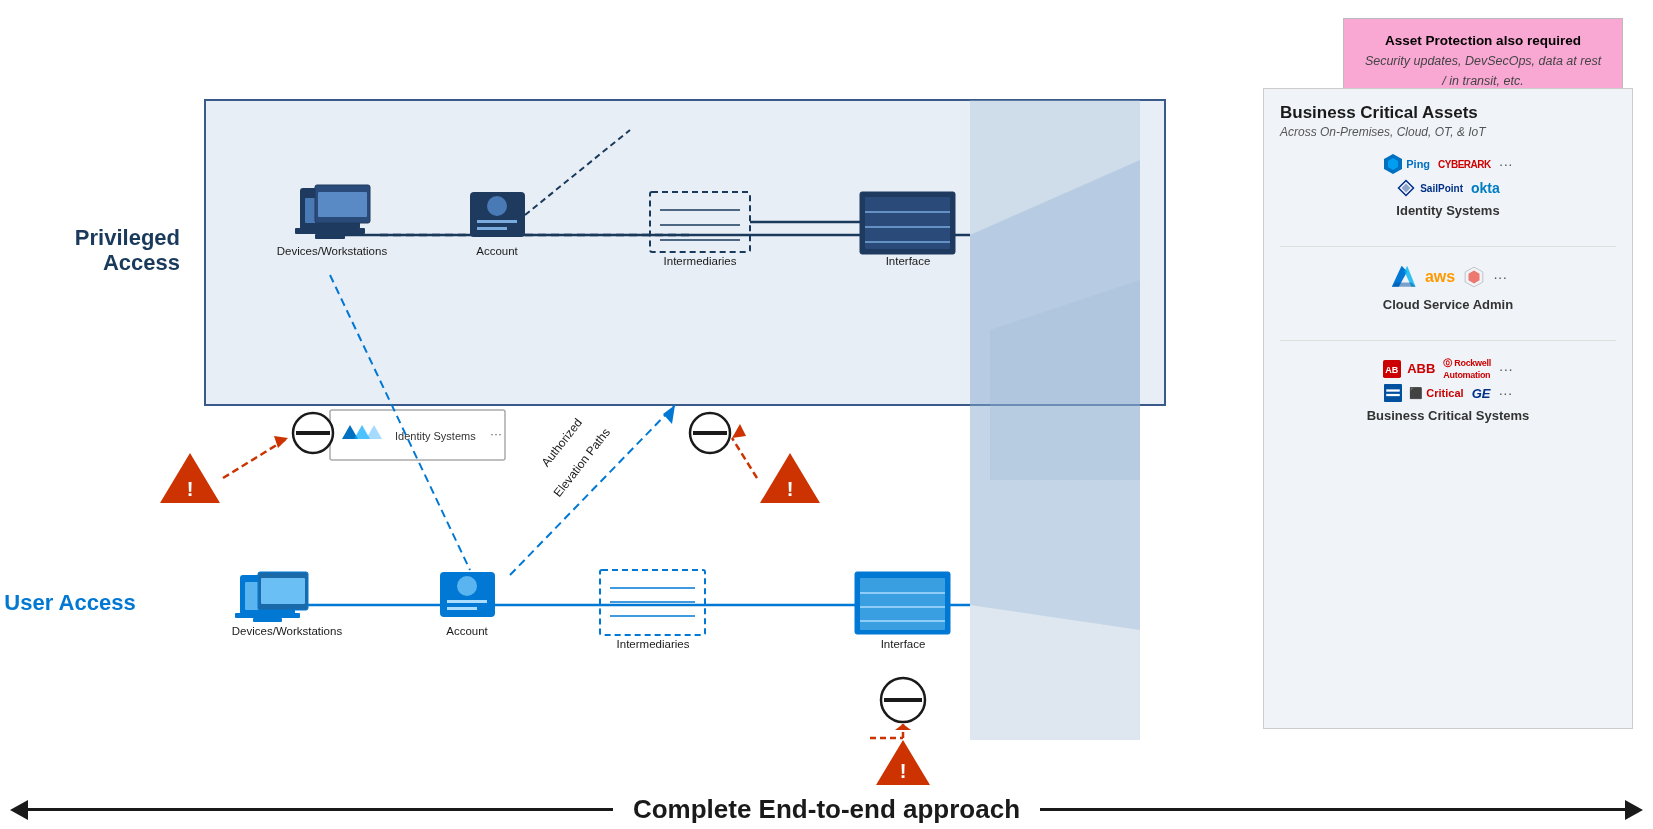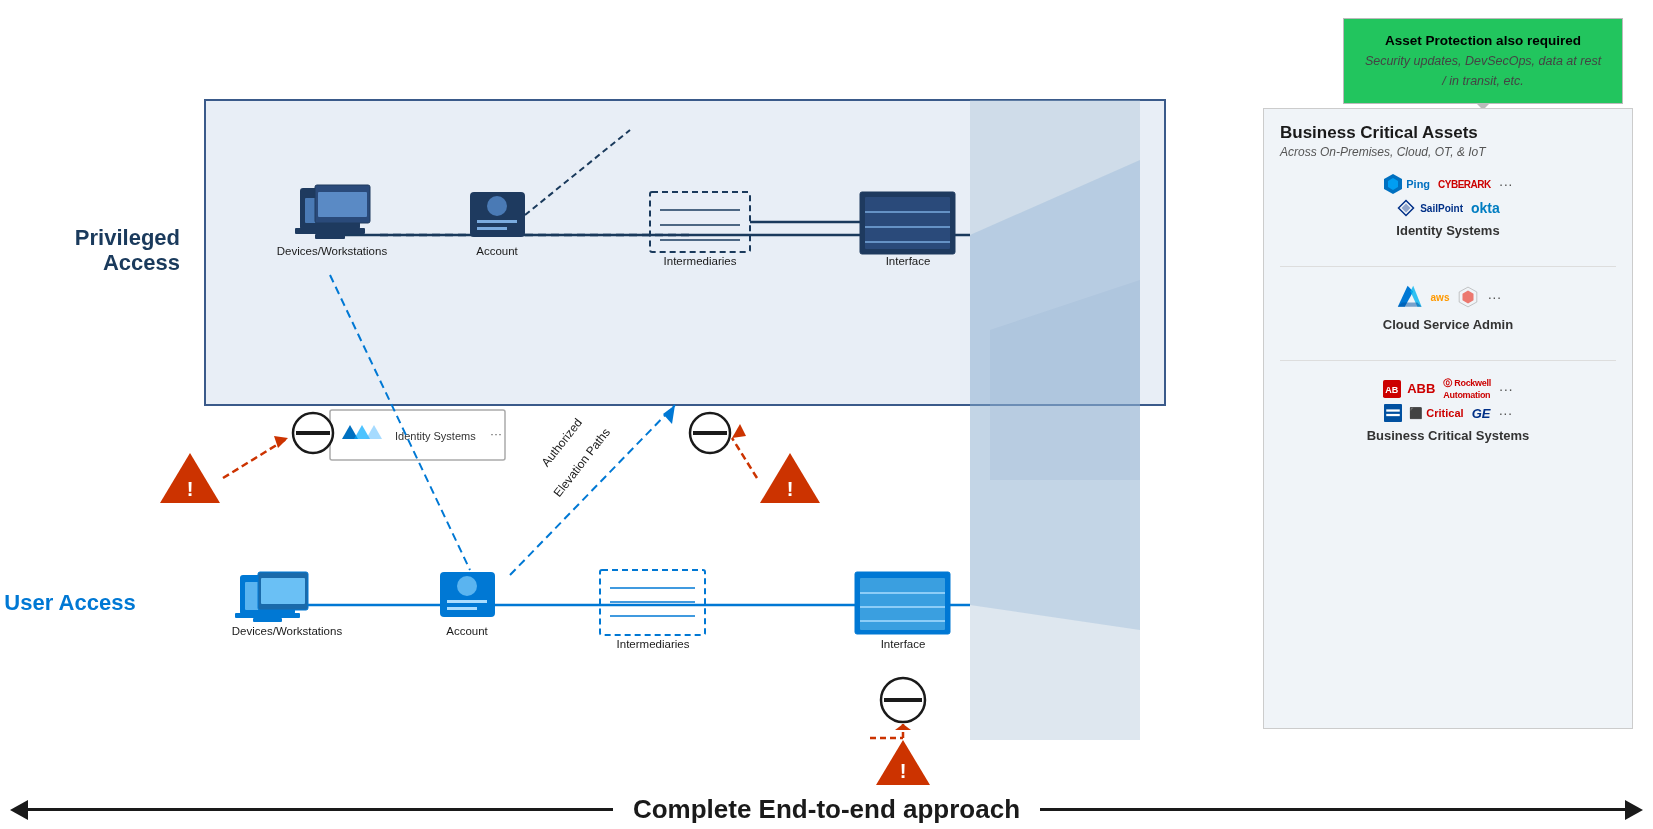--- a/index.html
+++ b/index.html
@@ -10,21 +10,21 @@
       font-family: 'Segoe UI', Arial, sans-serif;
       overflow: hidden;
       position: relative;
     }
 
     
     .asset-protection-callout {
       position: absolute;
       top: 18px;
       right: 30px;
-      background: #22c55e;
+      background: #f9a8d4;
       border: 1.5px solid #bbb;
       padding: 12px 18px;
       width: 280px;
       text-align: center;
       font-size: 13px;
       line-height: 1.5;
     }
     .asset-protection-callout::after {
       content: '';
       position: absolute;
@@ -269,21 +269,21 @@
   <text x="60" y="530" text-anchor="middle" font-size="22" font-weight="700" fill="#0078d4">User Access</text>
 
   <polygon points="960,20 1130,20 1130,660 960,660" fill="rgba(160,185,210,0.35)"></polygon>
 
   <polygon points="960,155 1130,80 1130,550 960,525" fill="rgba(100,150,200,0.22)"></polygon>
 
   <polygon points="980,250 1130,200 1130,400 980,400" fill="rgba(150,180,210,0.25)"></polygon>
 
 </svg>
 
-<div class="bca-panel" style="position:absolute; top:108px; right:20px; width:370px; bottom:100px;">
+<div class="bca-panel" style="position:absolute; top:88px; right:20px; width:370px; bottom:100px;">
   <div class="bca-title">Business Critical Assets</div>
   <div class="bca-subtitle">Across On-Premises, Cloud, OT, &amp; IoT</div>
 
   <div class="bca-section">
     <div class="bca-logos">
 
       <span style="display:inline-flex;align-items:center;gap:3px;">
         <svg width="20" height="22" viewBox="0 0 20 22">
           <polygon points="10,1 19,6 19,16 10,21 1,16 1,6" fill="#0070c0"></polygon>
           <polygon points="10,5 15,8 15,14 10,17 5,14 5,8" fill="#00aaff" opacity="0.8"></polygon>
@@ -313,21 +313,21 @@
     <div class="bca-logos">
 
       <span style="display:inline-flex;align-items:center;">
         <svg width="28" height="28" viewBox="0 0 100 100">
           <polygon points="45,10 10,85 35,85 65,30" fill="#0078d4"></polygon>
           <polygon points="55,30 80,85 95,85 65,10" fill="#00b4f0" opacity="0.8"></polygon>
           <polygon points="10,85 95,85 80,70 25,70" fill="#0050a0" opacity="0.5"></polygon>
         </svg>
       </span>
 
-      <span style="font-size:10px;font-weight:900;color:#ff9900;">aws</span>
+      <span style="font-size:16px;font-weight:900;color:#ff9900;">aws</span>
 
       <span style="display:inline-flex;align-items:center;">
         <svg width="22" height="22" viewBox="0 0 100 100">
           <polygon points="50,5 90,27 90,73 50,95 10,73 10,27" fill="none" stroke="#aaa" stroke-width="3"></polygon>
           <polygon points="50,20 75,35 75,65 50,80 25,65 25,35" fill="#ea4335" opacity="0.7"></polygon>
         </svg>
       </span>
       <span style="font-size:14px;color:#555;">···</span>
     </div>
     <div class="bca-section-label">Cloud Service Admin</div>

